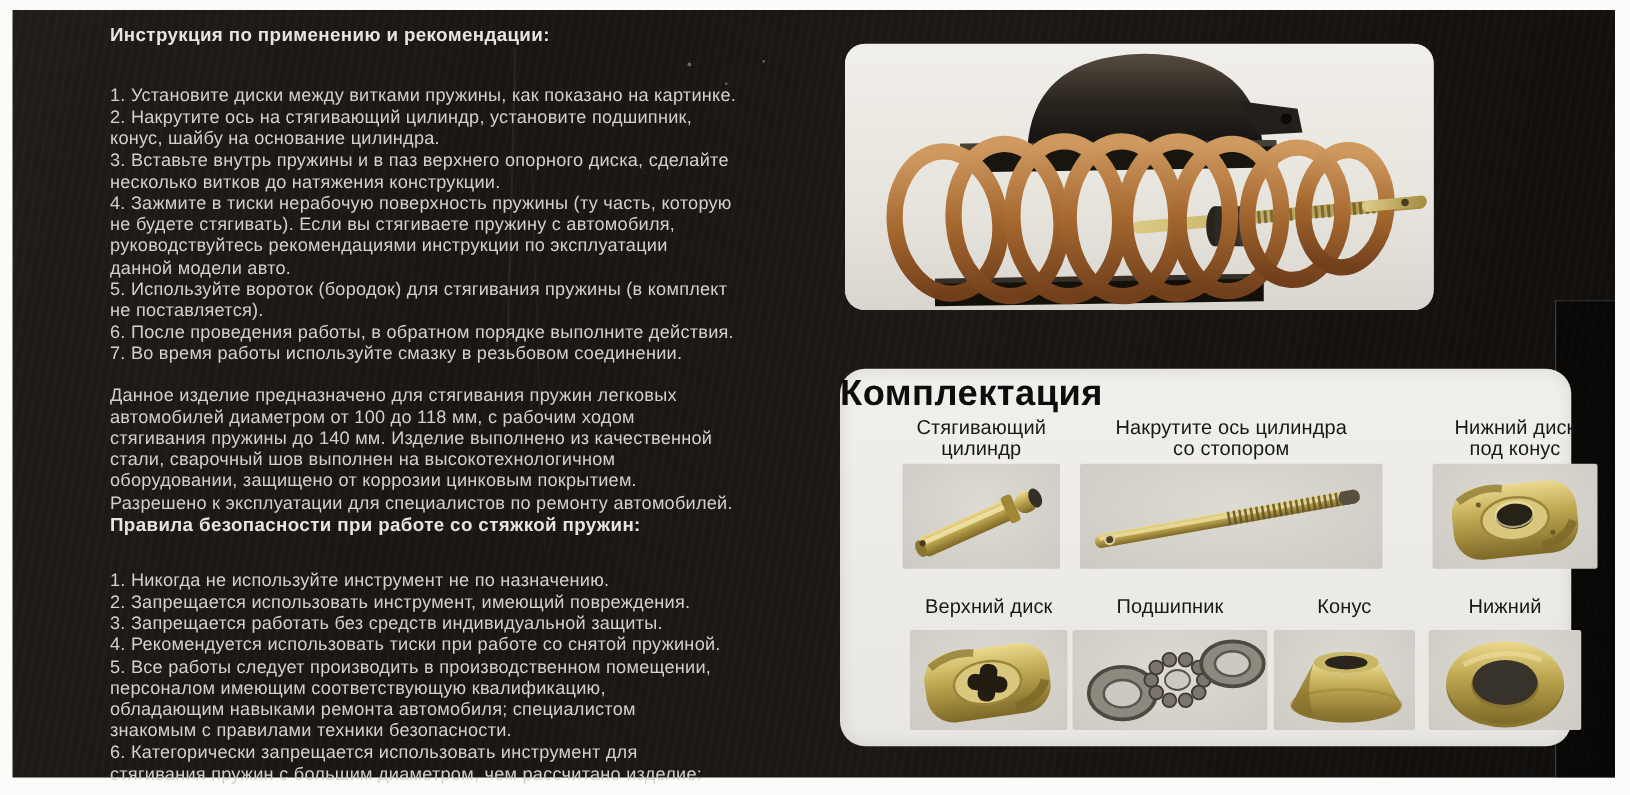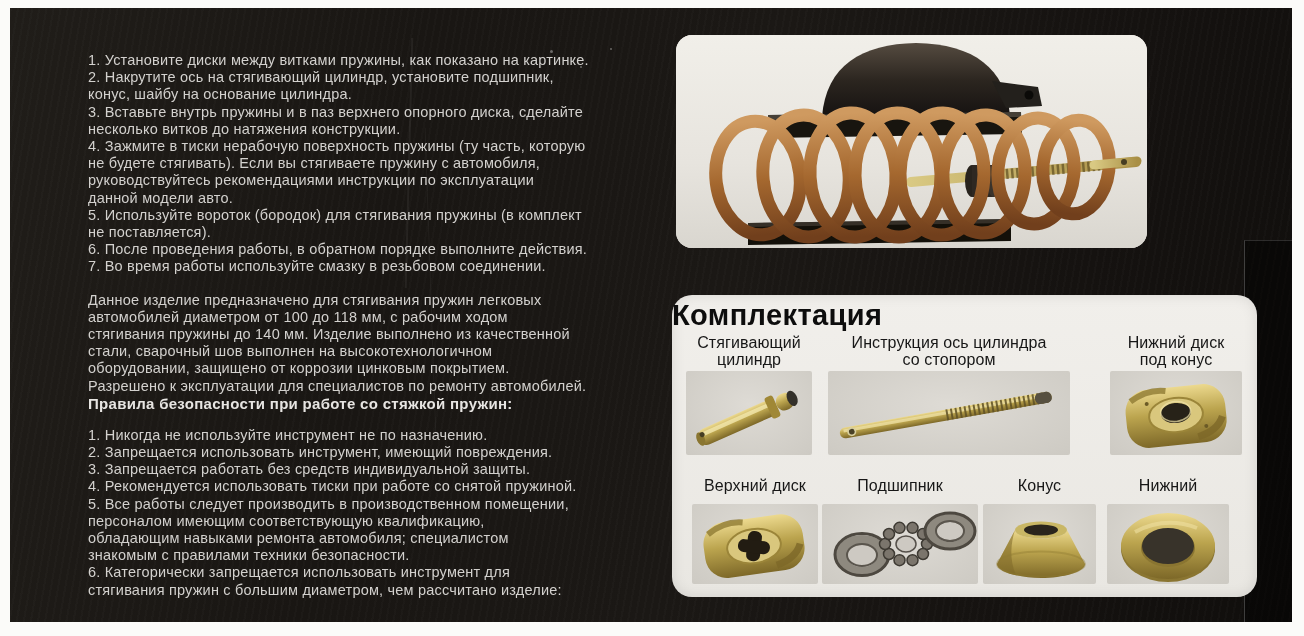--- a/index.html
+++ b/index.html
@@ -34,41 +34,41 @@
     position:absolute;left:78px;top:12px;width:560px;
     color:#d3d1ce;font-size:14.5px;line-height:17.2px;letter-spacing:0.2px;
   }
   .left-text .hd{
     margin:0;font-size:15px;font-weight:bold;color:#e7e5e2;line-height:17px;letter-spacing:0.3px;
   }
   .hd2{margin-top:18px;}
   .body{white-space:pre-line;}
   .steps{margin-top:32px;}
   .desc{margin-top:16px;}
-  .safety{margin-top:15px;}
+  .safety{margin-top:28px;}
 
   
   .photo-panel{
     position:absolute;left:666px;top:27px;width:471px;height:213px;
     background:#eceae5;border-radius:16px;overflow:hidden;
     box-shadow:inset 0 0 18px rgba(0,0,0,0.12);
   }
   .photo-panel svg{display:block;}
 
   
   .kit-panel{
     position:absolute;left:662px;top:287px;width:585px;height:302px;
     background:linear-gradient(#f1efeb,#e9e7e2);border-radius:20px;
     box-shadow:inset 0 0 14px rgba(0,0,0,0.10);
   }
   .kit-title{
     position:absolute;left:0;right:0;top:4px;
     font-size:29px;font-weight:bold;color:#0d0d0d;letter-spacing:0.4px;
   }
-  .kit-item{position:absolute;}
+  .kit-item{position:absolute;margin-left:36px;}
   .r1{top:39px;}
   .r2{top:182px;}
   .kit-label{
     text-align:center;font-size:16px;line-height:17px;color:#171717;
     white-space:pre-line;letter-spacing:0.1px;
   }
   .kit-photo{
     margin-top:3px;border-radius:2px;overflow:hidden;
     background:radial-gradient(ellipse at 50% 40%,#dedbd5 0%,#cdcac3 100%);
   }
@@ -111,20 +111,21 @@
 <div class="package">
   <div class="crease c1"></div>
   <div class="crease c2"></div>
   <div class="speck" style="left:540px;top:42px;width:3px;height:3px;"></div>
   <div class="speck" style="left:570px;top:58px;width:2px;height:2px;"></div>
   <div class="speck" style="left:600px;top:40px;width:2px;height:2px;"></div>
   <div class="fold"></div>
   <div class="scratch"></div>
 
   <div class="left-text">
+    <h2 class="hd">Инструкция по применению и рекомендации:</h2>
     <div class="body steps">1. Установите диски между витками пружины, как показано на картинке.
 2. Накрутите ось на стягивающий цилиндр, установите подшипник,
 конус, шайбу на основание цилиндра.
 3. Вставьте внутрь пружины и в паз верхнего опорного диска, сделайте
 несколько витков до натяжения конструкции.
 4. Зажмите в тиски нерабочую поверхность пружины (ту часть, которую
 не будете стягивать). Если вы стягиваете пружину с автомобиля,
 руководствуйтесь рекомендациями инструкции по эксплуатации
 данной модели авто.
 5. Используйте вороток (бородок) для стягивания пружины (в комплект
@@ -204,21 +205,21 @@
             <rect x="93" y="38" width="18" height="17" rx="8" fill="url(#goldG)"></rect>
             <ellipse cx="110" cy="46.5" rx="5" ry="8" fill="#33302a"></ellipse>
             <ellipse cx="10" cy="46.5" rx="4" ry="7" fill="#8a7631"></ellipse>
             <circle cx="13" cy="43" r="2.5" fill="#463d22"></circle>
           </g>
         </svg>
       </div>
     </div>
 
     <div class="kit-item r1" style="left:156px;width:242px;">
-      <div class="kit-label">Инструкция ось цилиндра
+      <div class="kit-label">Накрутите ось цилиндра
 со стопором</div>
       <div class="kit-photo">
         <svg width="242" height="84" viewBox="0 0 242 84">
           <g transform="rotate(-10 121 42)">
             <rect x="10" y="38" width="215" height="11" rx="5.5" fill="url(#goldG)"></rect>
             <rect x="14" y="40" width="207" height="3" fill="#efe2a5" opacity="0.75"></rect>
             <line x1="118" y1="43.5" x2="222" y2="43.5" stroke="#5f5126" stroke-width="11" stroke-dasharray="2,2.6" opacity="0.85"></line>
             <rect x="208" y="38" width="17" height="11" rx="5" fill="#575040"></rect>
             <circle cx="22" cy="43.5" r="4.5" fill="#d8cf9f"></circle>
             <circle cx="22" cy="43.5" r="2.8" fill="#4a4126"></circle>

